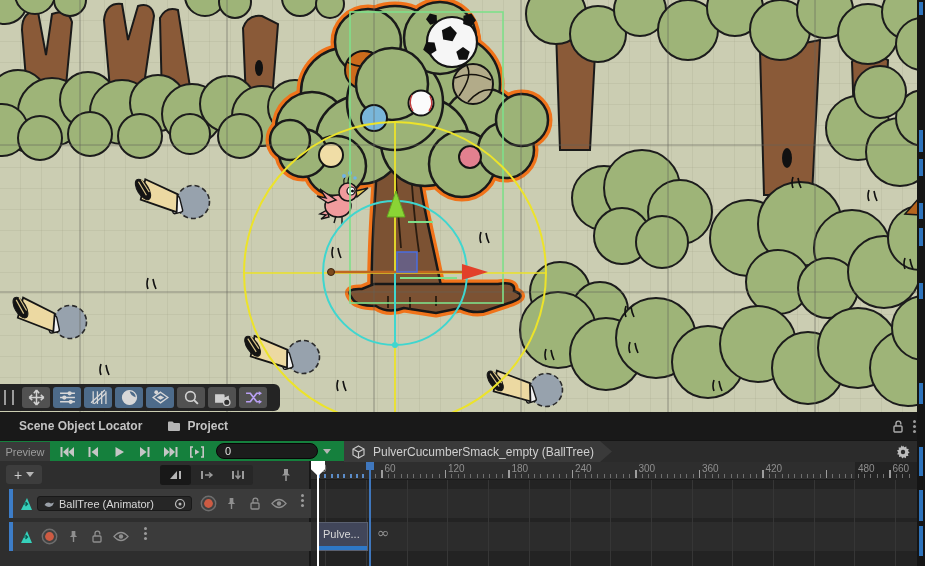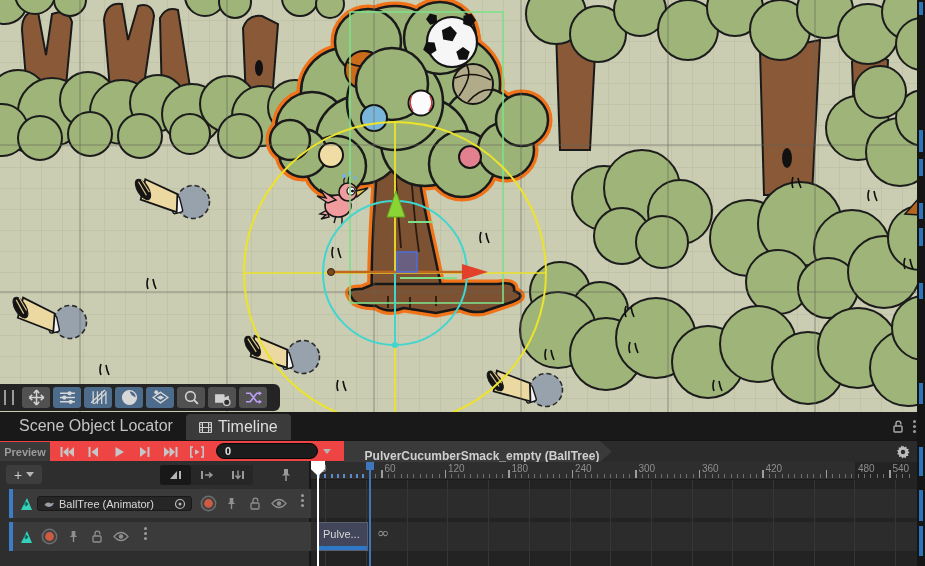--- a/index.html
+++ b/index.html
@@ -11,39 +11,39 @@
   
   #scene-toolbar{position:absolute;left:0;top:384px;height:27px;width:280px;background:#242424;
     border-radius:0 6px 6px 0;display:flex;align-items:center;gap:3px;padding:0 6px 0 4px;box-sizing:border-box;z-index:5;}
   .handle{width:6px;height:15px;border-left:2px solid #9a9a9a;border-right:2px solid #9a9a9a;margin-right:5px;}
   .tbtn{width:28px;height:21px;border-radius:3px;display:flex;align-items:center;justify-content:center;background:#515151;}
   .tbtn.sel{background:#4d6b8a;}
 
   
   #tabbar{position:absolute;top:412px;left:0;height:28px;width:925px;background:#191919;display:flex;
     align-items:stretch;padding-left:6px;box-sizing:border-box;z-index:4;}
-  .tab{display:flex;align-items:center;gap:6px;padding:0 13px;color:#c3c3c3;font-size:16px;white-space:nowrap;}
+  .tab{display:flex;align-items:center;gap:6px;padding:0 13px;color:#c3c3c3;font-size:12px;white-space:nowrap;font-weight:bold;}
   .tab.active{background:#3b3b3b;border-radius:4px 4px 0 0;margin-top:2px;color:#dedede;}
   .tab-right{margin-left:auto;display:flex;align-items:center;gap:9px;padding-right:9px;}
 
   
-  #previewrow{position:absolute;top:440px;left:0;height:21px;width:925px;background:#ef4444;
-    border-top:1px solid #151515;box-sizing:border-box;z-index:4;font-weight:bold;}
+  #previewrow{position:absolute;top:440px;left:0;height:21px;width:925px;background:#15803d;
+    border-top:1px solid #151515;box-sizing:border-box;z-index:4;}
   #preview-btn{position:absolute;left:0;top:1px;width:50px;height:19px;background:#3a3a3a;color:#9c9c9c;
     font-size:11px;display:flex;align-items:center;justify-content:center;}
   #transport{position:absolute;left:54px;top:1px;height:19px;display:flex;align-items:center;}
   .tr-btn{width:26px;height:19px;display:flex;align-items:center;justify-content:center;}
   #frame-field{position:absolute;left:216px;top:2px;width:92px;height:14px;background:#1c1c1c;border:1px solid #070707;
     border-radius:8px;color:#e0e0e0;font-size:11px;line-height:14px;padding-left:8px;}
   .caret{width:0;height:0;border-left:4px solid transparent;border-right:4px solid transparent;border-top:5px solid #b5b5b5;}
   #field-caret{position:absolute;left:323px;top:8px;}
   #crumbbar{position:absolute;left:344px;top:0;height:21px;width:573px;background:#2b2b2b;}
   #crumb{position:absolute;left:0;top:0;height:21px;width:268px;background:#3a3a3a;display:flex;align-items:center;gap:8px;
     padding-left:8px;box-sizing:border-box;color:#cfcfcf;font-size:12px;
-    clip-path:polygon(0 0,calc(100% - 12px) 0,100% 50%,calc(100% - 12px) 100%,0 100%);flex-direction:column;}
+    clip-path:polygon(0 0,calc(100% - 12px) 0,100% 50%,calc(100% - 12px) 100%,0 100%);}
   #gear-btn{position:absolute;right:7px;top:0;height:21px;display:flex;align-items:center;}
 
   
   #timeline{position:absolute;top:461px;left:0;width:925px;height:105px;background:#232323;z-index:3;}
   #theader{position:absolute;left:0;top:0;width:311px;height:105px;background:#2e2e2e;border-right:2px solid #181818;box-sizing:border-box;}
   #addbtn{position:absolute;left:6px;top:4px;width:36px;height:19px;background:#3d3d3d;border-radius:3px;color:#cccccc;
     display:flex;align-items:center;justify-content:center;gap:4px;font-size:14px;line-height:14px;}
   #modes{position:absolute;left:160px;top:4px;height:20px;display:flex;background:#272727;border-radius:3px;}
   .mode{width:31px;display:flex;align-items:center;justify-content:center;}
   .mode.sel{background:#181818;border-radius:3px;}
@@ -377,27 +377,25 @@
           <path d="M13,2 L16,4 L13,6 M13,10 L16,12 L13,14" fill="#b9a0f5"></path>
         </svg>
       </div>
   </div>
 </div>
 
 <div id="tabbar">
   <div class="tab">
       <span>Scene Object Locator</span>
     </div>
-  <div class="tab active">
+  <div class="tab">
     <svg width="13" height="11" viewBox="0 0 13 11">
-        <rect x="0.5" y="0.5" width="12" height="10" rx="1" fill="none" stroke="#d0d0d0" stroke-width="1.2"></rect>
-        <path d="M3.5,0.5 V10.5 M9.5,0.5 V10.5 M0.5,5.5 H12.5" stroke="#d0d0d0" stroke-width="1"></path>
-        <path d="M1.5,2.5 h1 M1.5,8 h1 M10.5,2.5 h1 M10.5,8 h1" stroke="#d0d0d0" stroke-width="1.4"></path>
+        <path d="M0,1.5 a1,1 0 0 1 1,-1 h3.5 l1.5,1.5 h5 a1,1 0 0 1 1,1 v6 a1,1 0 0 1 -1,1 h-10 a1,1 0 0 1 -1,-1 Z" fill="#b5b5b5"></path>
       </svg>
-    <span>Timeline</span>
+    <span>Project</span>
     </div>
   <div class="tab-right">
     <svg width="12" height="13" viewBox="0 0 12 13">
         <rect x="2" y="6" width="8" height="6" rx="1" fill="none" stroke="#aaaaaa" stroke-width="1.4"></rect>
         <path d="M4,6 V3.5 a2.4,2.4 0 0 1 4.8,0 V4.5" fill="none" stroke="#aaaaaa" stroke-width="1.4"></path>
       </svg>
     <span class="dots" style="margin-top:-9px;"></span>
   </div>
 </div>
 
@@ -610,21 +608,21 @@
       <div id="rlabels">
           <div class="rlabel" style="left: 10px;">0</div>
           <div class="rlabel" style="left: 73.5px;">60</div>
           <div class="rlabel" style="left: 137px;">120</div>
           <div class="rlabel" style="left: 200.5px;">180</div>
           <div class="rlabel" style="left: 264px;">240</div>
           <div class="rlabel" style="left: 327.5px;">300</div>
           <div class="rlabel" style="left: 391px;">360</div>
           <div class="rlabel" style="left: 454.5px;">420</div>
           <div class="rlabel" style="left: 518px; margin-left: 29px;">480</div>
-          <div class="rlabel" style="left: 581.5px;">540</div>
+          <div class="rlabel" style="left: 581.5px;">660</div>
         </div>
     </div>
     <div id="endline"></div>
     <div id="endcap"></div>
     <div id="clip0">Pulve...</div>
     <div id="inf">∞</div>
     <div id="playhead"></div>
     <div id="playline"></div>
   </div>
 </div>

